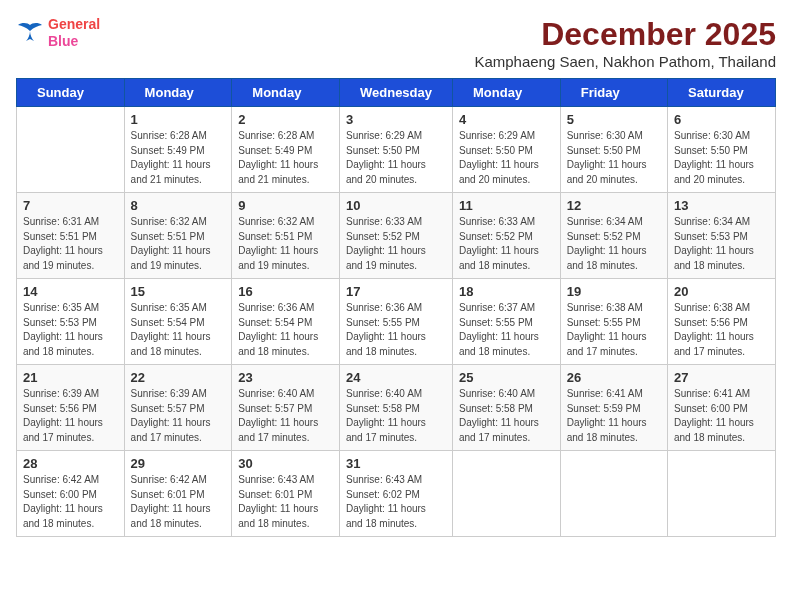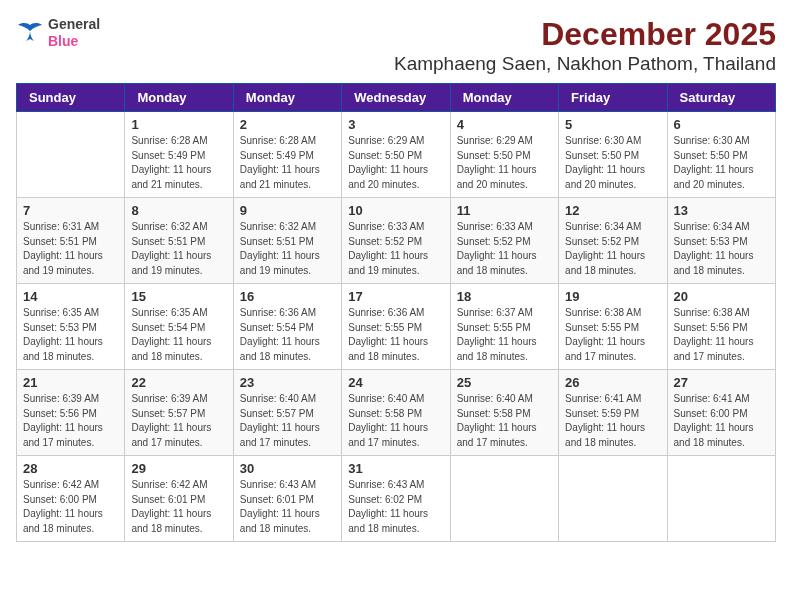--- a/index.html
+++ b/index.html
@@ -19,48 +19,48 @@
     .logo {
       display: flex;
       align-items: center;
       gap: 4px;
     }
     .logo-text {
       font-size: 14px;
       font-weight: bold;
       line-height: 1.2;
     }
-    .logo-general { color: #404040; }
+    .logo-general { color: #ef4444; }
     .logo-blue { color: #ec4899; }
     .logo-bird {
       width: 28px;
       height: 24px;
     }
     .title-block {
       text-align: right;
     }
     .main-title {
       font-size: 32px;
       font-weight: bold;
       color: #7f1d1d;
     }
     .subtitle {
-      font-size: 19px;
+      font-size: 15px;
       color: #333;
     }
     .calendar {
       width: 100%;
       border-collapse: collapse;
       border: 1px solid #ccc;
     }
     .calendar th {
-      background-color: #4c1d95;
+      background-color: #1d4ed8;
       color: #fff;
       text-align: left;
-      padding: 6px 12px;
+      padding: 6px 20px;
       font-size: 13px;
       border: 1px solid #1155a0;
     }
     .calendar td {
       vertical-align: top;
       padding: 5px 6px;
       border: 1px solid #ccc;
       font-size: 10.5px;
       color: #333;
       width: calc(100% / 7);

